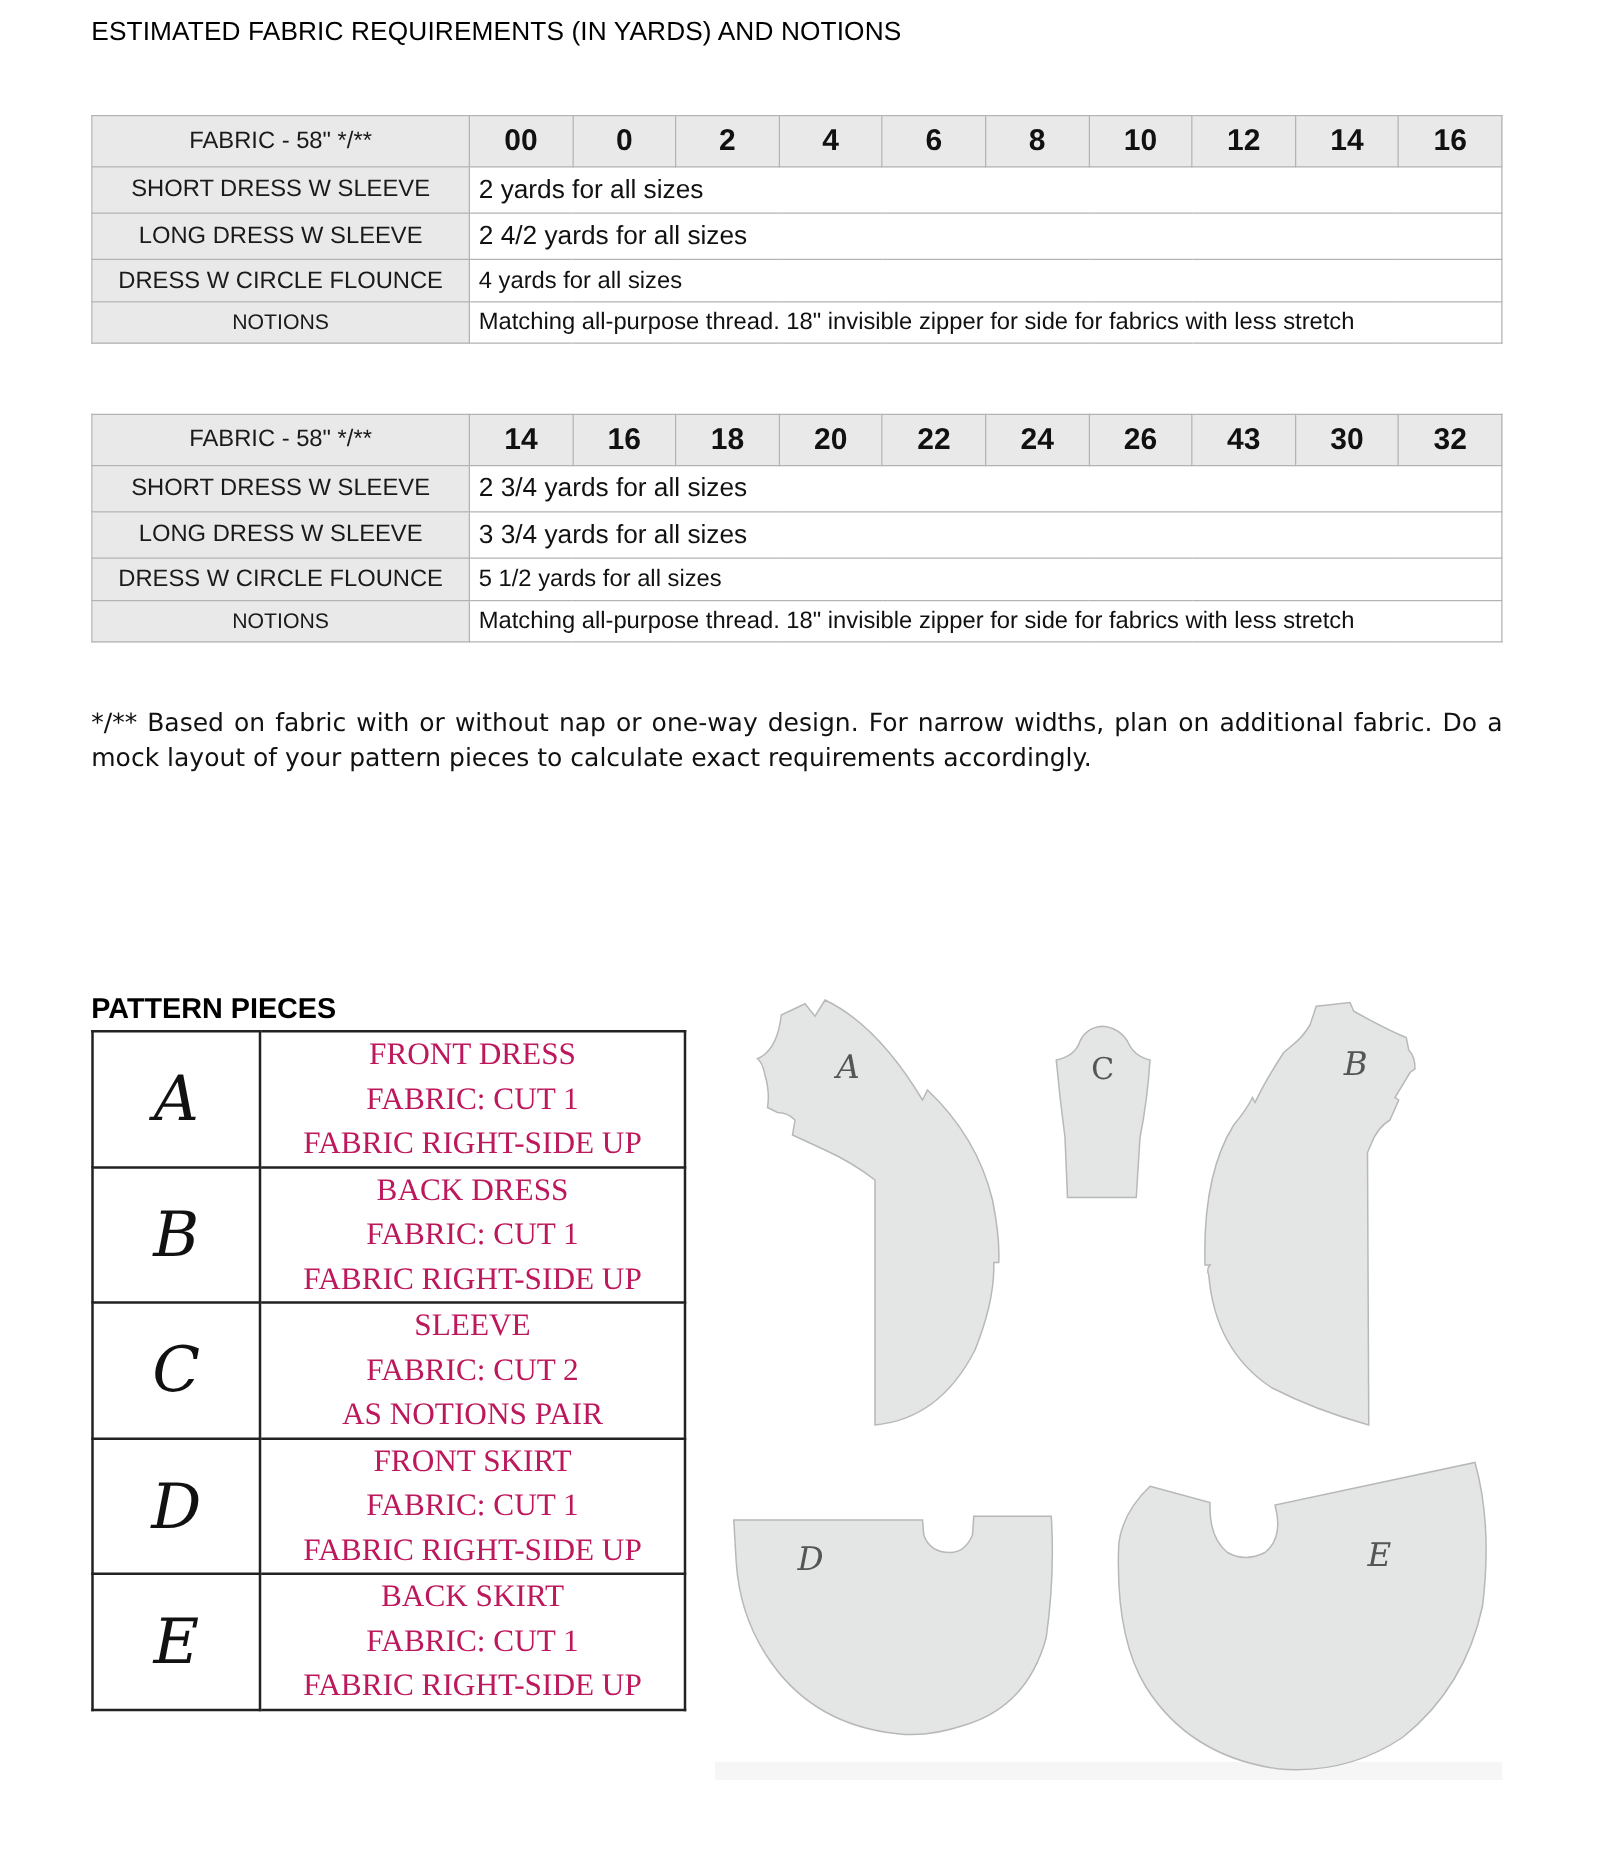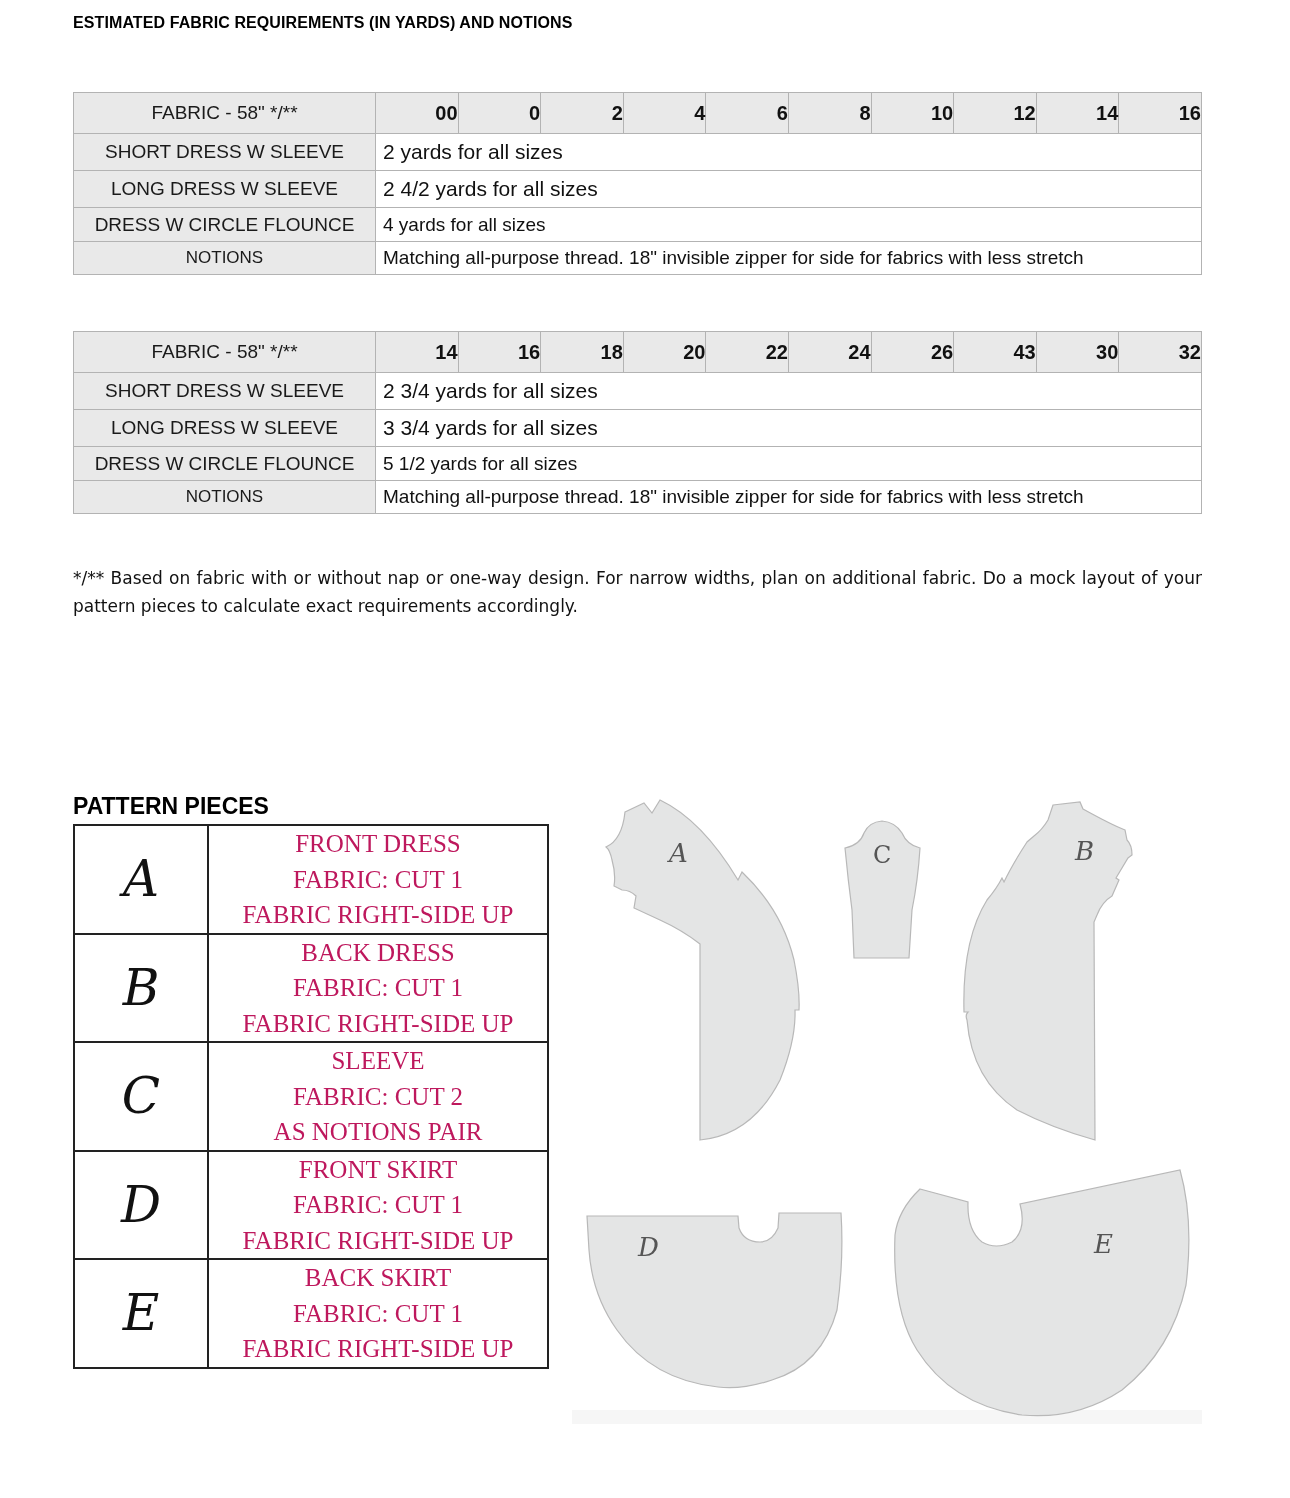--- a/index.html
+++ b/index.html
@@ -1,30 +1,30 @@
 <!DOCTYPE html>
 <html><head>
 <meta charset="utf-8">
 <style>
   html, body { margin: 0; padding: 0; background: #ffffff; }
   body { width: 1290px; height: 1498px; position: relative; overflow: hidden; font-family: "Liberation Sans", sans-serif; color: #111; }
-  .h1 { position: absolute; left: 73px; top: 14px; font-size: 16px; font-weight: bold; letter-spacing: 0.1px; color: #000; }
+  .h1 { position: absolute; left: 73px; top: 14px; font-size: 21px; font-weight: normal; letter-spacing: 0.1px; color: #000; }
   table.req { position: absolute; left: 73px; width: 1129px; border-collapse: collapse; table-layout: fixed; }
   table.req td { border: 1.5px solid #b3b3b3; padding: 0; height: 36px; font-size: 20px; }
   table.req td.lab { background: #e9e9e9; text-align: center; width: 301px; font-size: 19px; color: #1a1a1a; }
   table.req td.lab.small { font-size: 17px; }
-  table.req td.size { background: #e9e9e9; text-align: right; font-weight: bold; font-size: 20px; height: 40px; }
+  table.req td.size { background: #e9e9e9; text-align: center; font-weight: bold; font-size: 24px; height: 40px; }
   table.req td.val { background: #fff; padding-left: 7px; font-size: 21px; }
   table.req td.val.sm { font-size: 19px; }
   table.req tr.r-short td, table.req tr.r-long td { height: 36px; }
   table.req tr.r-flounce td { height: 33px; }
   table.req tr.r-notions td { height: 32px; }
   #t1 { top: 92px; }
   #t2 { top: 331px; }
-  .note { position: absolute; left: 73px; top: 564px; width: 1129px; font-family: "DejaVu Sans", sans-serif; font-size: 17px; line-height: 28px; text-align: justify; text-align-last: left; color: #111; }
+  .note { position: absolute; left: 73px; top: 564px; width: 1129px; font-family: "DejaVu Sans", sans-serif; font-size: 20px; line-height: 28px; text-align: justify; text-align-last: left; color: #111; }
   .h2 { position: absolute; left: 73px; top: 768px; font-size: 23px; font-weight: bold; color: #000; margin-top: 25px; }
   table.pieces { position: absolute; left: 73px; top: 824px; width: 476px; border-collapse: collapse; table-layout: fixed; border: 2.5px solid #222; }
   table.pieces td { border: 2px solid #222; padding: 0; height: 105px; }
   table.pieces td.letter { width: 132px; text-align: center; font-family: "DejaVu Serif", serif; font-size: 50px; font-style: italic; color: #111; }
   table.pieces td.desc { text-align: center; font-family: "Liberation Serif", serif; font-size: 25px; line-height: 35.5px; color: #be185d; }
   table.pieces td.desc div { white-space: nowrap; }
   .shapes { position: absolute; left: 572px; top: 790px; width: 630px; height: 634px; background: linear-gradient(to bottom, #fff 0, #fff 620px, #f6f6f6 620px); }
   .shapes svg { position: absolute; left: 0; top: 0; }
 </style>
 </head>

